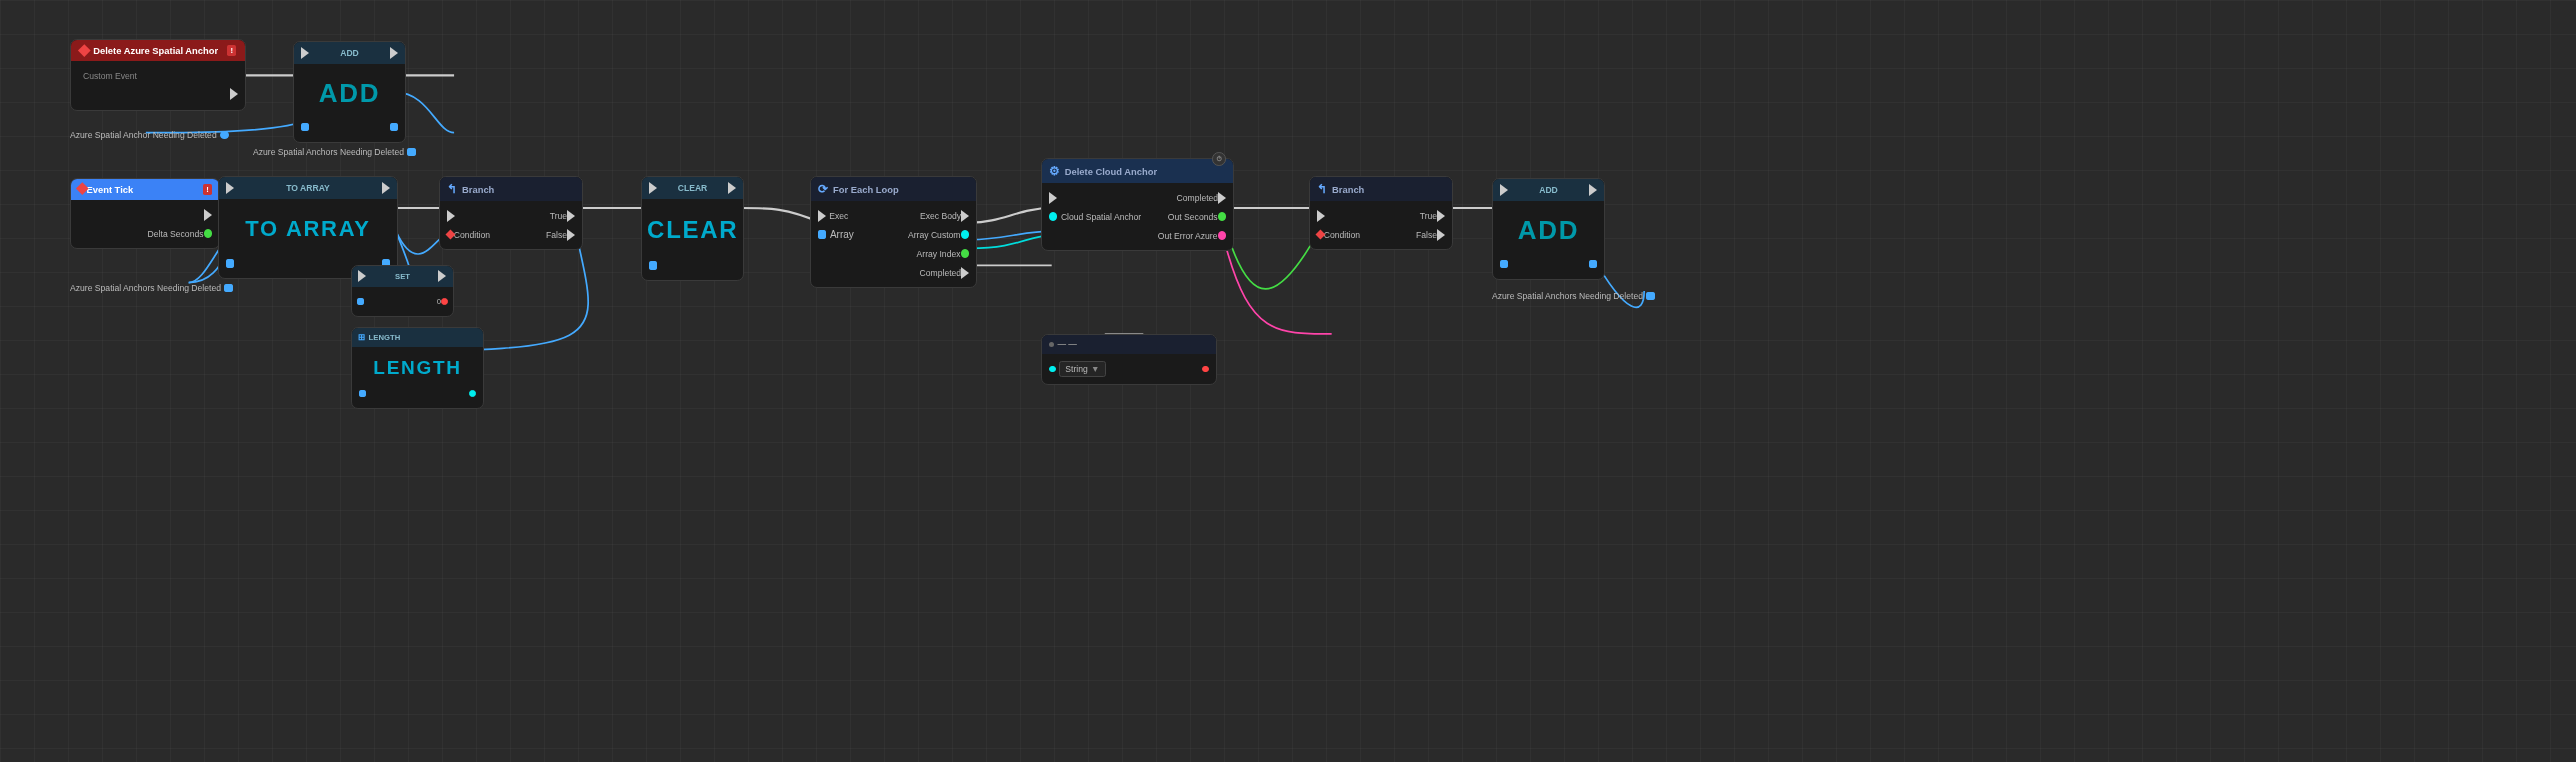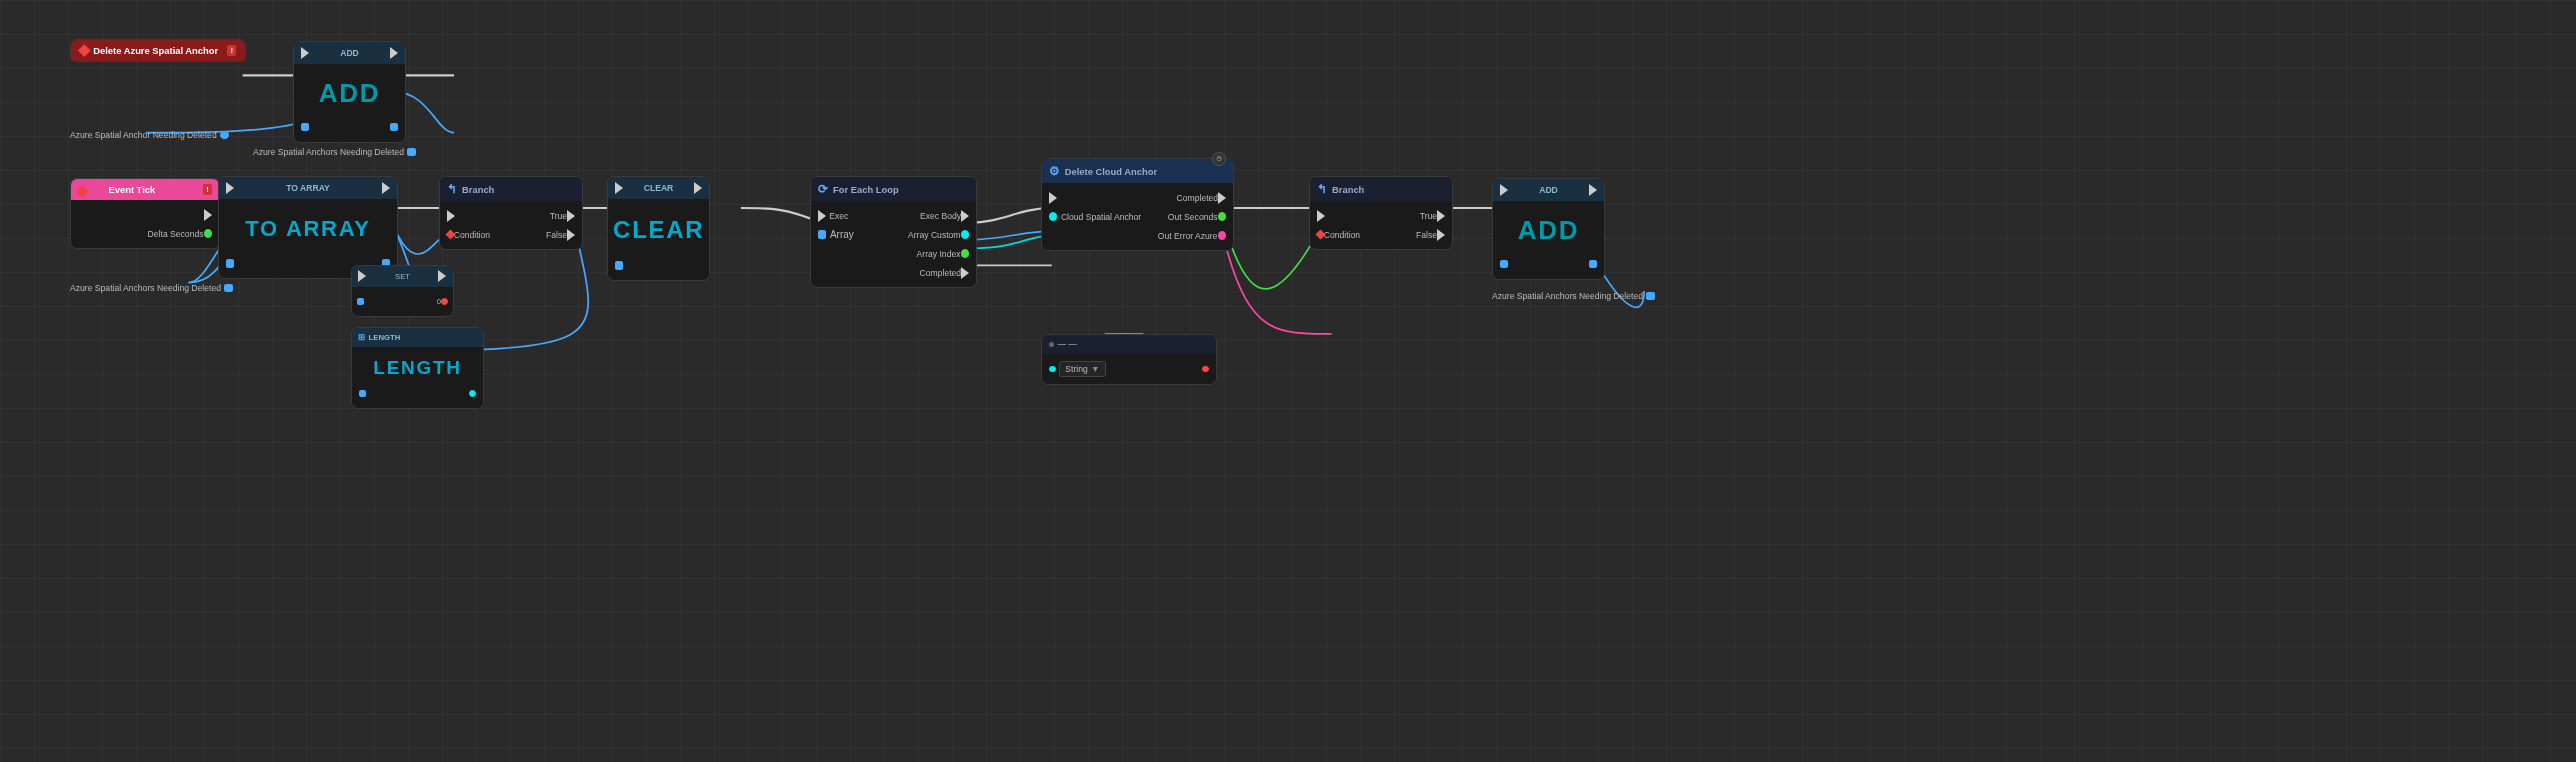--- a/index.html
+++ b/index.html
@@ -144,20 +144,30 @@
 
   <path d="M 1290 390 C 1310 390, 1320 390, 1335 390" stroke="#aaaaaa" stroke-width="1.5" fill="none"></path>
 </svg>
 
 <div class="node" id="node-delete-anchor" style="top:39px; left:70px; width:176px;">
   <div class="node-header" style="background:#8b1a1a; border-radius:6px 6px 0 0;">
     <span class="diamond-icon-red"></span>
     <span style="font-size:9.4px; color:#fff; font-weight:bold;">Delete Azure Spatial Anchor</span>
     <span style="margin-left:auto; background:#cc3333; padding:0.9px 3.4px; border-radius:1.7px; font-size:7.7px; color:#fff;">!</span>
   </div>
+  <div class="node-body">
+    <div class="node-row">
+      <span style="color:#888; font-size:8.6px; padding-left:5.1px;">Custom Event</span>
+    </div>
+    <div class="node-row">
+      <span style="margin-left:auto;">
+        <span class="exec-arrow" style="border-left-color:#ccc;"></span>
+      </span>
+    </div>
+  </div>
 </div>
 
 <div style="position:absolute; top:130px; left:70px;">
   <div style="display:flex; align-items:center; gap:3.4px;">
     <span style="font-size:8.6px; color:#bbb;">Azure Spatial Anchor Needing Deleted</span>
     <span class="pin pin-blue"></span>
   </div>
 </div>
 
 <div class="node" id="node-add-top" style="top:41px; left:293px; width:113px;">
@@ -178,21 +188,21 @@
 </div>
 
 <div style="position:absolute; top:147px; left:253px;">
   <div style="display:flex; align-items:center; gap:3.4px;">
     <span style="font-size:8.6px; color:#bbb;">Azure Spatial Anchors Needing Deleted</span>
     <span class="pin pin-blue pin-array" style="border-radius:1.7px;"></span>
   </div>
 </div>
 
 <div class="node" style="position:absolute; top:178px; left:70px; width:150px;">
-  <div class="node-header" style="background:#ec4899; border-radius:6px 6px 0 0; display:flex; align-items:flex-end; gap:22px; padding:5.1px 6.9px;">
+  <div class="node-header" style="background:#3b82f6; border-radius:6px 6px 0 0; display:flex; align-items:flex-start; gap:0; padding:5.1px 6.9px;">
     <span class="diamond-icon-red"></span>
     <span style="font-size:9.4px; color:#fff; font-weight:bold;">Event Tick</span>
     <span style="margin-left:auto; background:#cc3333; padding:0.9px 3.4px; border-radius:1.7px; font-size:7.7px; color:#fff;">!</span>
   </div>
   <div class="node-body">
     <div class="node-row">
       <span style="flex:1"></span>
       <span class="exec-arrow" style="border-left-color:#ccc;"></span>
     </div>
     <div class="node-row">
@@ -242,21 +252,21 @@
     <div class="node-row">
       <span class="diamond-icon-red" style="width:6.9px;height:6.9px;"></span>
       <span style="font-size:8.6px; color:#bbb;">Condition</span>
       <span style="flex:1;"></span>
       <span style="font-size:8.6px; color:#bbb;">False</span>
       <span class="exec-arrow" style="border-left-color:#ccc;"></span>
     </div>
   </div>
 </div>
 
-<div class="node" style="position:absolute; top:176px; left:607px; width:101px;">
+<div class="node" style="position:absolute; top:176px; left:641px; width:101px;">
   <div class="node-header" style="background:#1a3040; border-radius:6px 6px 0 0; display:flex; align-items:center; justify-content:space-between; padding:5.1px 6.9px;">
     <span class="exec-arrow" style="border-left-color:#ccc;"></span>
     <span style="font-size:8.6px; color:#8bc; font-weight:bold;">CLEAR</span>
     <span class="exec-arrow" style="border-left-color:#ccc;"></span>
   </div>
   <div class="node-body">
     <div style="text-align:center; padding:12px 5.1px;">
       <span style="font-size:24px; font-weight:900; color:#00aacc; letter-spacing:1.7px;">CLEAR</span>
     </div>
     <div class="node-row">
@@ -370,21 +380,21 @@
 <div style="position:absolute; top:291px; left:1492px;">
   <div style="display:flex; align-items:center; gap:3.4px;">
     <span style="font-size:8.6px; color:#bbb;">Azure Spatial Anchors Needing Deleted</span>
     <span class="pin pin-blue pin-array" style="border-radius:1.7px;"></span>
   </div>
 </div>
 
 <div class="node" style="position:absolute; top:265px; left:351px; width:86px;">
   <div class="node-header" style="background:#1a3040; border-radius:6px 6px 0 0; display:flex; align-items:center; justify-content:space-between; padding:4.3px 6px;">
     <span class="exec-arrow" style="border-left-color:#ccc; width:8.6px; height:10.3px;"></span>
-    <span style="font-size:7.7px; color:#8bc; font-weight:normal;">SET</span>
+    <span style="font-size:7.7px; color:#8bc; font-weight:bold;">SET</span>
     <span class="exec-arrow" style="border-left-color:#ccc; width:8.6px; height:10.3px;"></span>
   </div>
   <div class="node-body">
     <div class="node-row" style="padding:3.4px 5.1px;">
       <span class="pin pin-blue pin-array" style="border-radius:1.7px; width:6.9px; height:6.9px;"></span>
       <span style="flex:1;"></span>
       <span style="font-size:7.7px; color:#bbb;">0</span>
       <span class="pin pin-red" style="width:6.9px; height:6.9px;"></span>
     </div>
   </div>

